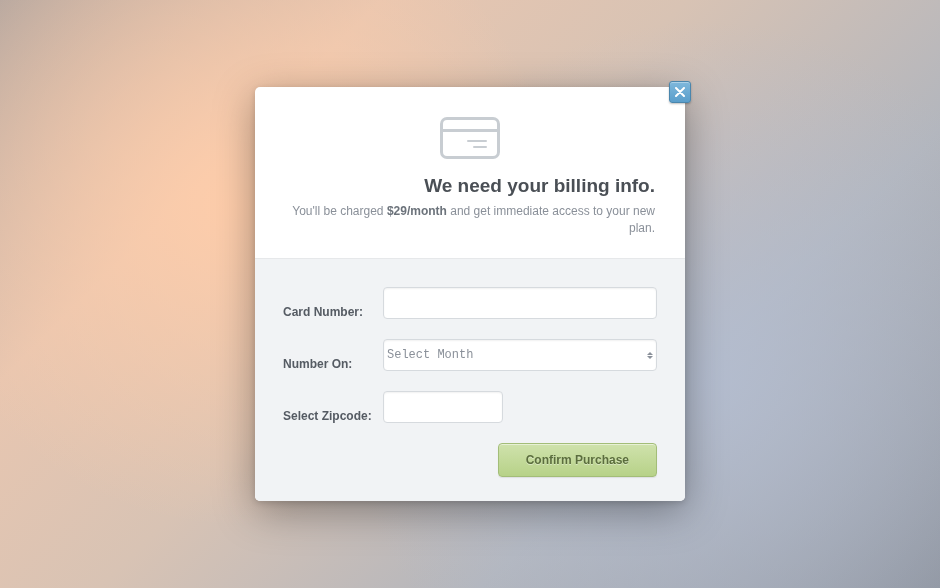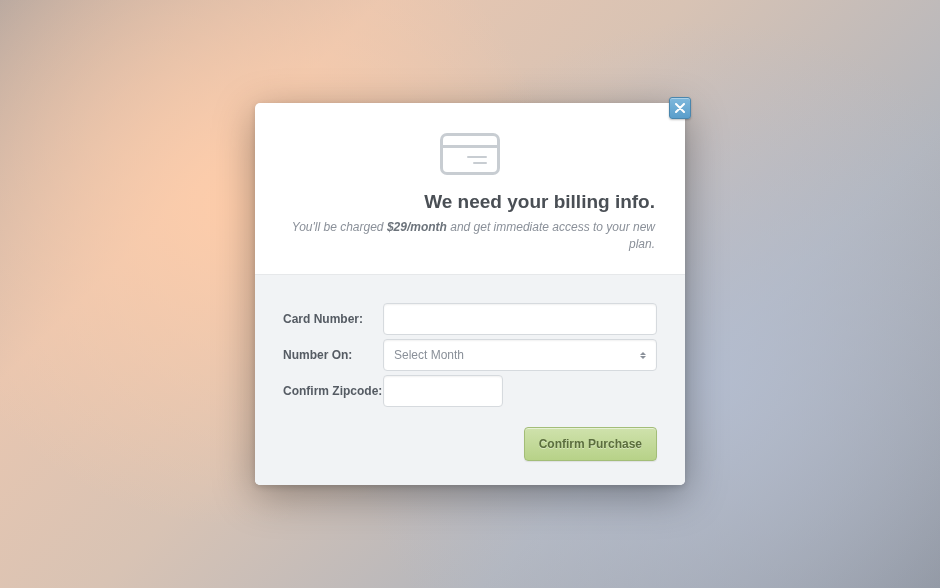--- a/index.html
+++ b/index.html
@@ -74,32 +74,31 @@
   .title {
     font-size: 19px;
     font-weight: 700;
     color: #4a4f55;
     margin-bottom: 6px;
   }
   .subtitle {
     font-size: 12px;
     color: #8a9099;
     line-height: 1.4;
-    font-style: italic;
   }
   .subtitle .price { font-weight: 700; color: #6c737b; }
   .form-area {
     background: #f1f3f5;
     padding: 28px 28px 24px;
     border-radius: 0 0 5px 5px;
   }
   .row {
     display: flex;
-    align-items: center;
-    margin-bottom: 4px;
+    align-items: flex-end;
+    margin-bottom: 20px;
   }
   .label {
     width: 100px;
     font-size: 12px;
     font-weight: 700;
     color: #555b63;
     text-align: left;
   }
   .controls {
     flex: 1;
@@ -107,21 +106,22 @@
     gap: 12px;
   }
   .text-input, .select {
     height: 32px;
     background: #fff;
     border: 1px solid #d6dade;
     border-radius: 4px;
     box-shadow: inset 0 1px 2px rgba(0,0,0,0.06);
     font-size: 12px;
     color: #6c737b;
-    padding: 0 10px;
+    padding: 0 3px;
+    font-family: Liberation Mono, monospace;
   }
   .text-input { width: 100%; }
   .text-input.narrow { width: 120px; }
   .select {
     flex: 1;
     display: flex;
     align-items: center;
     justify-content: space-between;
     cursor: pointer;
     position: relative;
@@ -144,21 +144,21 @@
     display: flex;
     justify-content: flex-end;
     margin-top: 20px;
   }
   .confirm-btn {
     background: linear-gradient(#cfe2ac, #b7d288);
     border: 1px solid #a3bd78;
     color: #5b6e3d;
     font-size: 12px;
     font-weight: 600;
-    padding: 9px 14px;
+    padding: 9px 27px;
     border-radius: 4px;
     box-shadow: 0 1px 1px rgba(0,0,0,0.08), inset 0 1px 0 rgba(255,255,255,0.5);
     cursor: pointer;
     text-shadow: 0 1px 0 rgba(255,255,255,0.4);
   }
 </style>
 </head>
 <body>
 
 <div class="modal">
@@ -198,21 +198,21 @@
           <span class="placeholder">Select Month</span>
           <span class="chevrons">
               <span class="up"></span>
               <span class="down"></span>
             </span>
         </div>
       </div>
     </div>
 
     <div class="row">
-      <div class="label">Confirm Zipcode:</div>
+      <div class="label">Select Zipcode:</div>
       <div class="controls">
         <input type="text" class="text-input narrow" style="">
       </div>
     </div>
 
     <div class="actions">
       <button class="confirm-btn">Confirm Purchase</button>
     </div>
 
   </div>

